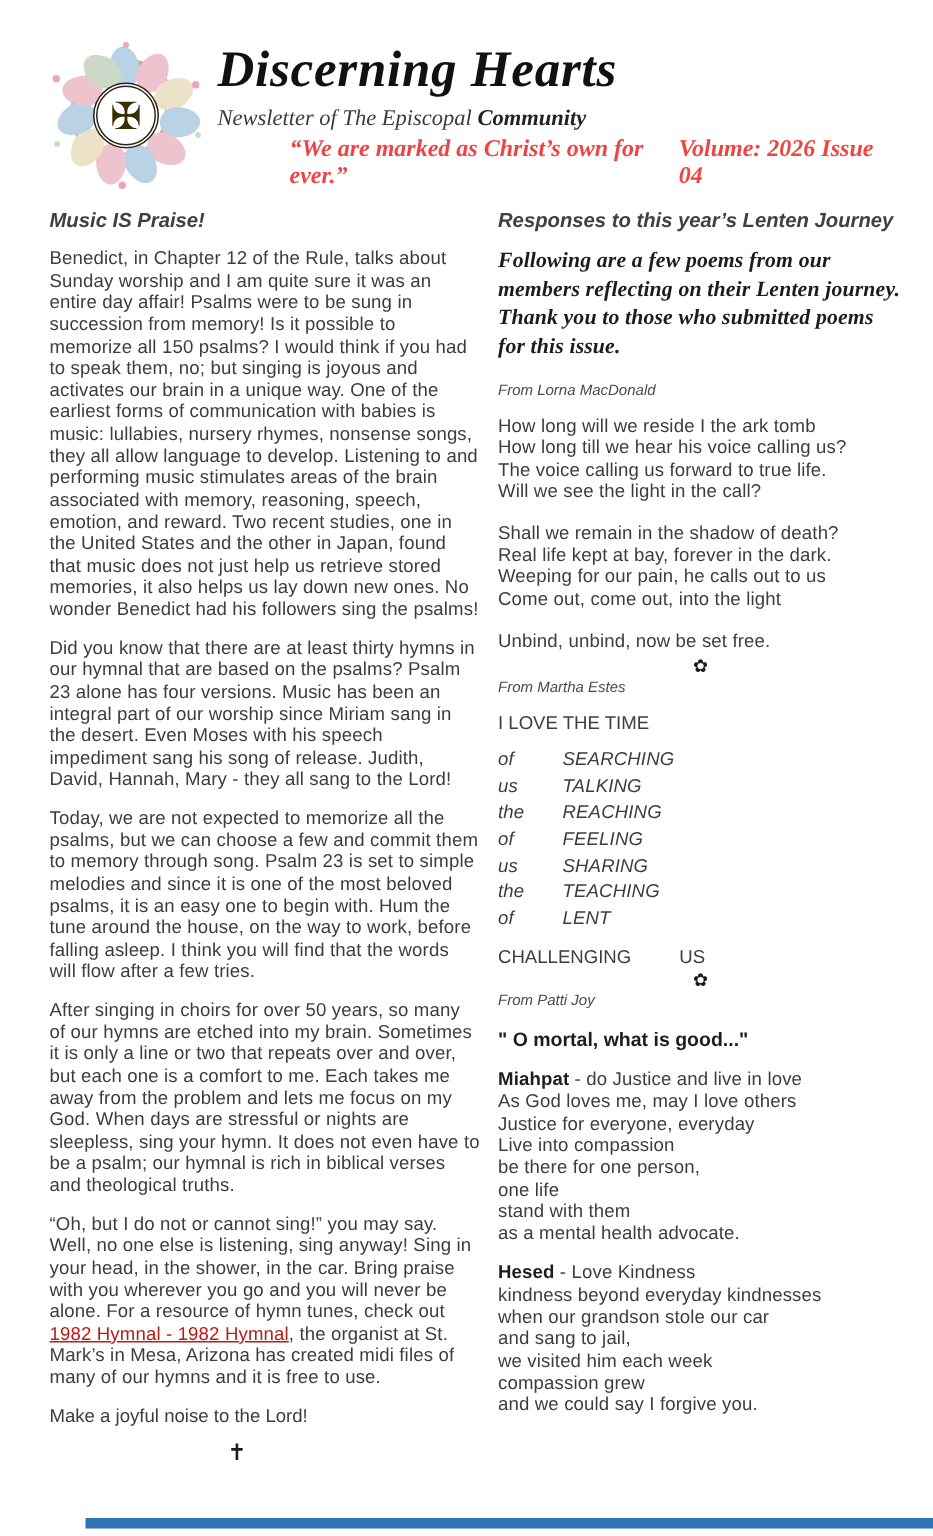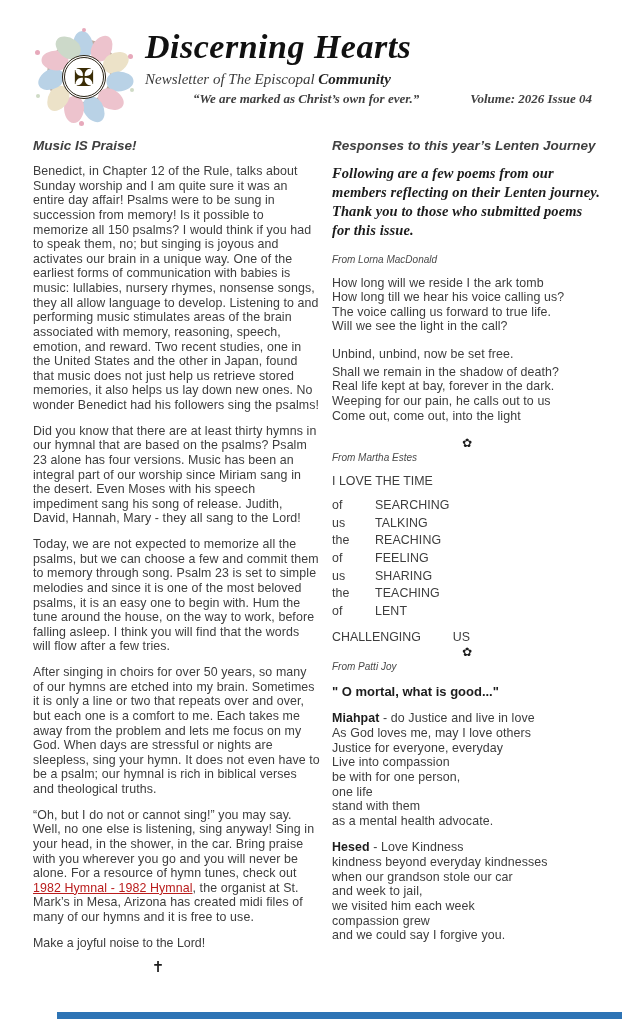--- a/index.html
+++ b/index.html
@@ -39,42 +39,42 @@
                  font-family:"DejaVu Sans",sans-serif; }
 
   .masthead { margin-left:10px; flex:1; }
   .title { font-family:"Liberation Serif","DejaVu Serif",serif; font-style:italic; font-weight:bold;
            font-size:34px; color:#111; letter-spacing:.5px; }
   .subtitle { font-family:"Liberation Serif","DejaVu Serif",serif; font-style:italic;
               font-size:15px; color:#3c3c3c; margin-top:5px; }
   .subtitle b { color:#222; }
   .tagline-row { display:flex; align-items:baseline; margin-top:3px;
                  font-family:"Liberation Serif","DejaVu Serif",serif; font-style:italic; font-weight:bold;
-                 font-size:13px; color:#404040; }
+                 font-size:16px; color:#ef4444; }
   .tagline { margin-left:48px; }
   .volume { margin-left:auto; margin-right:8px; }
 
   
   .columns { display:grid; grid-template-columns:287px 270px; column-gap:12px; margin-top:12px; }
   .col-heading { color:#404040; font-weight:bold; font-style:italic; font-size:13.5px; margin-bottom:11px; }
   .body-text, .poem-line, .pair-row, .word-line { font-size:12.4px; line-height:1.18; letter-spacing:.1px; }
   .left-col p.body-text { margin-bottom:11px; }
   a.hymnal-link { color:#b91c1c; text-decoration:underline; cursor:pointer; }
   .closing { font-size:12.4px; margin-top:2px; }
   .ornament-cross { text-align:center; font-size:15px; color:#1c1c1c; margin-top:8px; width:250px; }
 
   .intro { font-family:"Liberation Serif","DejaVu Serif",serif; font-style:italic; font-weight:bold;
            font-size:14.5px; line-height:1.32; color:#1c1c1c; margin-bottom:13px; letter-spacing:.1px; }
   .from-line { font-style:italic; font-size:10px; color:#4a4a4a; margin:13px 0 11px; }
   .stanza { margin-bottom:13px; }
   .poem-line { min-height:14.6px; }
   .ornament-flower { text-align:center; font-size:12px; color:#1c1c1c; margin:1px 0 2px; }
   .love-time { font-size:12.4px; margin-bottom:9px; }
   .pairs { margin-bottom:10px; }
-  .pair-row { display:grid; grid-template-columns:43px auto; line-height:1.42; }
+  .pair-row { display:grid; grid-template-columns:43px auto; line-height:1.42;font-style:italic; }
   .challenging { font-size:12.4px; margin-bottom:1px; }
   .challenging .gapword { display:inline-block; margin-left:32px; }
   .quote { font-weight:bold; font-size:13px; color:#1d1d1d; margin:12px 0 12px; }
   .word-block { margin-bottom:12px; }
   .word-line b { color:#1d1d1d; }
 
   .footer-rule { position:absolute; left:57px; right:0; bottom:5px; height:7px; background:#2e74b5; }
 </style>
 </head>
 <body>
@@ -144,31 +144,31 @@
 
       <div class="from-line">From Lorna MacDonald</div>
 
       <div class="stanza">
 
       <div class="poem-line">How long will we reside I the ark tomb</div>
           <div class="poem-line">How long till we hear his voice calling us?</div>
           <div class="poem-line">The voice calling us forward to true life.</div>
           <div class="poem-line">Will we see the light in the call?</div>
         </div>
-      <div class="stanza" style="margin-bottom:3px;">
-
-      <div class="poem-line">Unbind, unbind, now be set free.</div>
-        </div>
       <div class="stanza">
 
       <div class="poem-line">Shall we remain in the shadow of death?</div>
           <div class="poem-line">Real life kept at bay, forever in the dark.</div>
           <div class="poem-line">Weeping for our pain, he calls out to us</div>
           <div class="poem-line">Come out, come out, into the light</div>
         </div>
+      <div class="stanza" style="margin-bottom:3px;">
+
+      <div class="poem-line">Unbind, unbind, now be set free.</div>
+        </div>
 
       <div class="ornament-flower">✿</div>
 
       <div class="from-line" style="margin-top:2px;">From Martha Estes</div>
 
       <div class="love-time">I LOVE THE TIME</div>
 
       <div class="pairs">
 
           <div class="pair-row">
@@ -215,34 +215,34 @@
 
       <div class="quote">" O mortal, what is good..."</div>
 
       <div class="word-block">
         <div class="word-line"><b>Miahpat</b><span> - do Justice and live in love</span></div>
         <div>
 
         <div class="poem-line word-line">As God loves me, may I love others</div>
             <div class="poem-line word-line">Justice for everyone, everyday</div>
             <div class="poem-line word-line">Live into compassion</div>
-            <div class="poem-line word-line">be with for one person,</div>
+            <div class="poem-line word-line">be there for one person,</div>
             <div class="poem-line word-line">one life</div>
             <div class="poem-line word-line">stand with them</div>
             <div class="poem-line word-line">as a mental health advocate.</div>
           </div>
       </div>
 
       <div class="word-block">
         <div class="word-line"><b>Hesed</b><span> - Love Kindness</span></div>
         <div>
 
         <div class="poem-line word-line">kindness beyond everyday kindnesses</div>
             <div class="poem-line word-line">when our grandson stole our car</div>
-            <div class="poem-line word-line">and week to jail,</div>
+            <div class="poem-line word-line">and sang to jail,</div>
             <div class="poem-line word-line">we visited him each week</div>
             <div class="poem-line word-line">compassion grew</div>
             <div class="poem-line word-line">and we could say I forgive you.</div>
           </div>
       </div>
     </div>
   </div>
 
   <div class="footer-rule"></div>
 </div>

